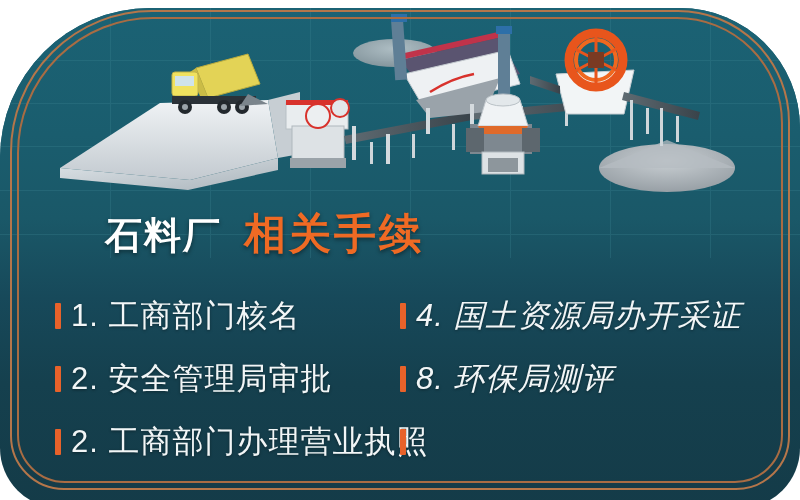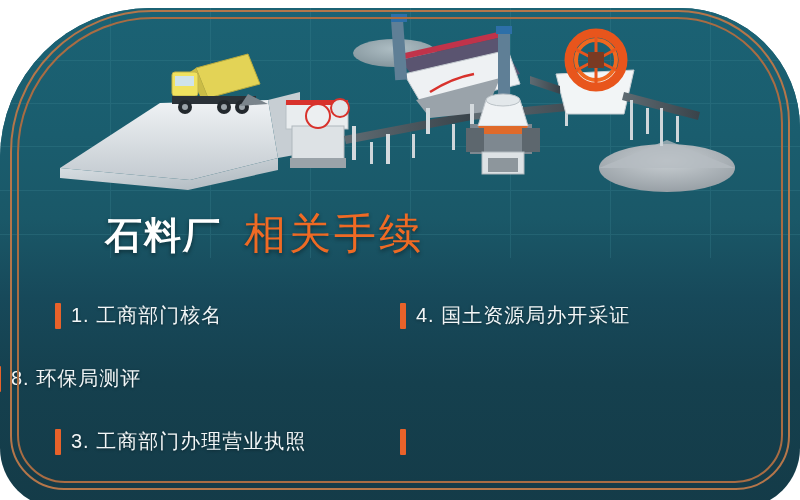--- a/index.html
+++ b/index.html
@@ -47,39 +47,39 @@
 
   
   .content{ position:absolute; left:0; top:190px; width:800px; height:290px; }
 
   .title{ position:absolute; left:105px; top:8px; display:flex; align-items:baseline; gap:22px; }
   .title .t-white{
     font-size:37px; font-weight:bold; color:#ffffff; letter-spacing:2px;
     text-shadow:0 2px 4px rgba(0,0,0,.45);
   }
   .title .t-orange{
-    font-size:42px; font-weight:normal; color:#ef6a24; letter-spacing:3px;
+    font-size:42px; font-weight:bold; color:#ef6a24; letter-spacing:3px;
     text-shadow:0 2px 4px rgba(0,0,0,.45);
   }
 
   .list{ position:absolute; left:0; top:86px; width:800px; }
   .row{ display:flex; }
   .col{ width:350px; }
   .col.left{ margin-left:55px; }
-  .col.right{ margin-left:-5px; }
+  .col.right{ margin-left:-5px;font-style:italic; }
 
   .item{
     display:flex; align-items:center; gap:10px;
     height:63px;
   }
   .item .bar{
     width:6px; height:26px; background:#e8622a; flex:0 0 6px; border-radius:1px;
   }
   .item .label{
-    font-size:20px; color:#f2f6f7; letter-spacing:1px;
+    font-size:31px; color:#f2f6f7; letter-spacing:1px;
     text-shadow:0 1px 3px rgba(0,0,0,.4);
     white-space:nowrap;
   }
 </style>
 </head>
 <body>
 
 <div class="stage">
   <div class="card">
 
@@ -238,33 +238,39 @@
           </div>
           <div class="col right">
             <div class="item">
               <span class="bar"></span>
               <span class="label">4. 国土资源局办开采证</span>
             </div>
           </div>
         </div>
 
         <div class="row">
+          <div class="col left">
+            <div class="item">
+              <span class="bar"></span>
+              <span class="label">2. 安全管理局审批</span>
+            </div>
+          </div>
           <div class="col right">
             <div class="item">
               <span class="bar"></span>
               <span class="label">8. 环保局测评</span>
             </div>
           </div>
         </div>
 
         <div class="row">
           <div class="col left">
             <div class="item">
               <span class="bar"></span>
-              <span class="label">3. 工商部门办理营业执照</span>
+              <span class="label">2. 工商部门办理营业执照</span>
             </div>
           </div>
           <div class="col right">
             <div class="item">
               <span class="bar"></span>
             </div>
           </div>
         </div>
 
       </div>

